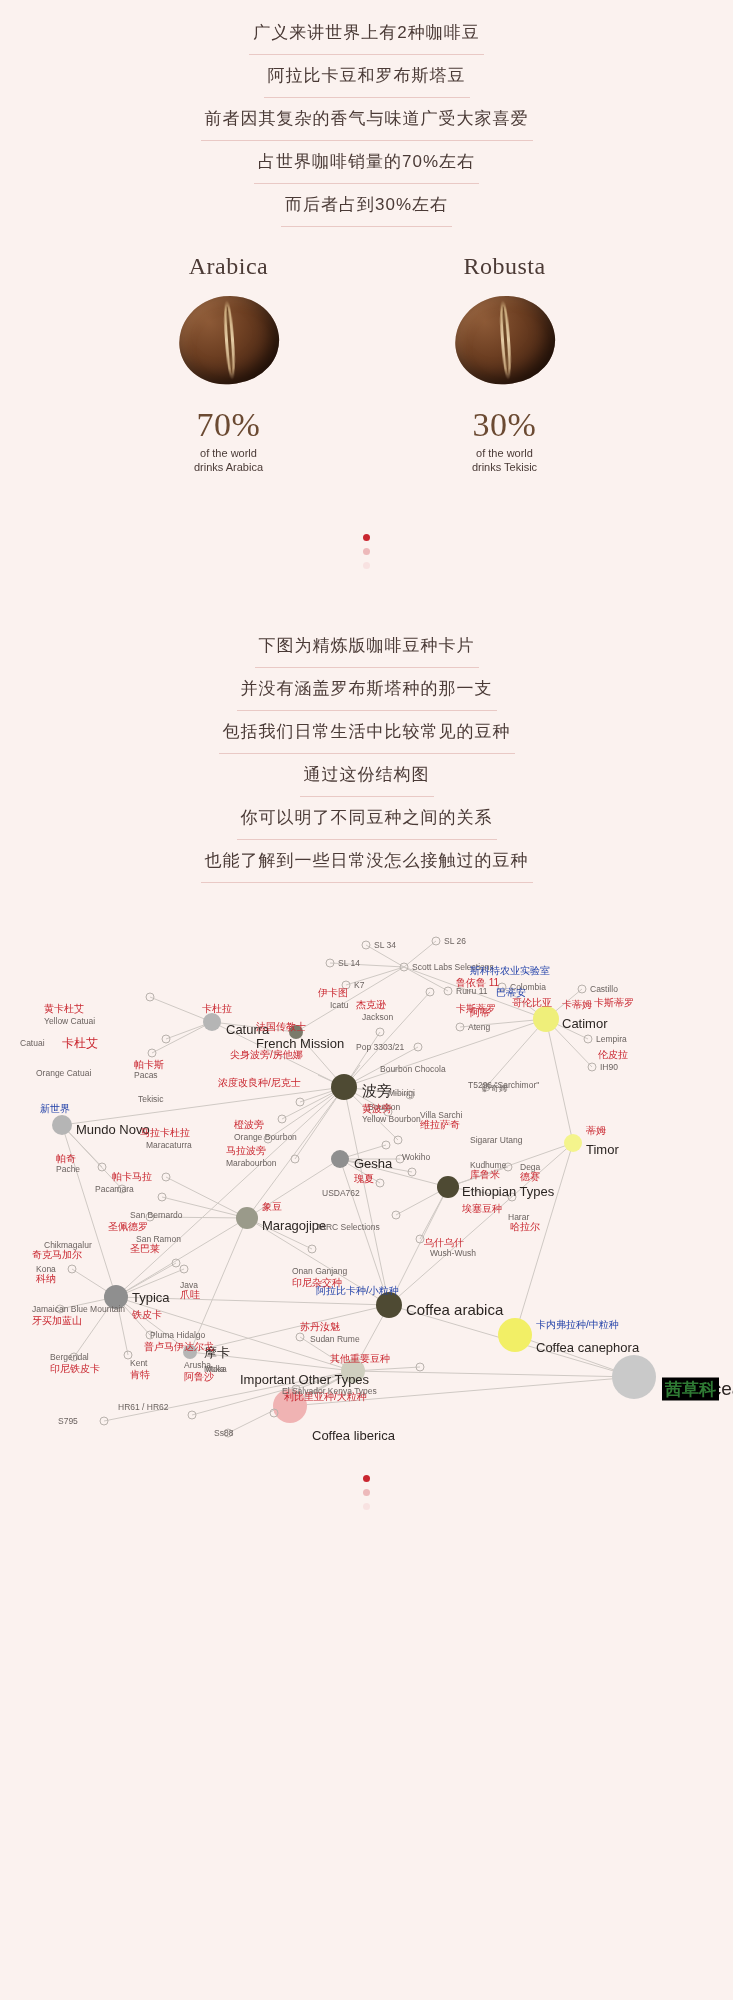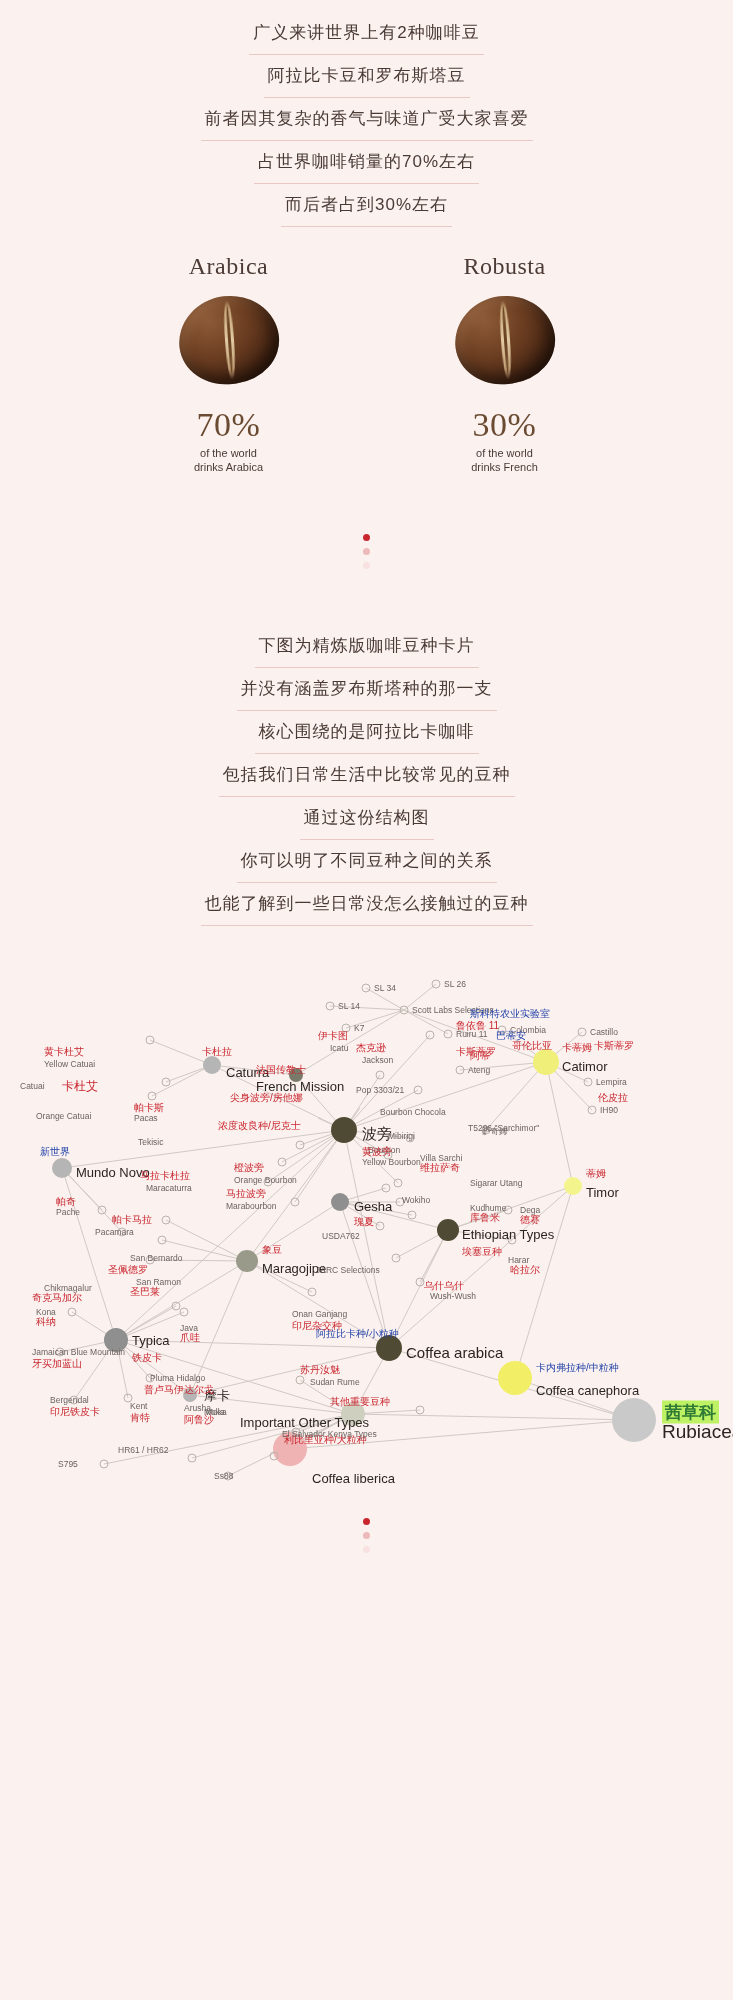--- a/index.html
+++ b/index.html
@@ -138,23 +138,24 @@
   .node-label.cn-red-b { color: #c9262f; font-size: 12px; }
   .node-label.rub {
     font-size: 19px; color: #2b2522;
   }
   .rub-cn {
     position: absolute;
     font-size: 17px;
     color: #2f7a34;
     font-weight: bold;
     white-space: nowrap;
-    background: #bef264;
+    background: #000000;
     padding: 0 3px;
     transform: translateY(-50%);
+    margin-top: 20px;
   }
 
   
   .dots.bottom { margin-top: 18px; }
 </style>
 </head>
 <body>
 
 <div id="intro" class="text-block">
   <div class="text-line">广义来讲世界上有2种咖啡豆</div>
@@ -179,35 +180,34 @@
   </div>
   <div class="bean-col">
     <div class="bean-name">Robusta</div>
     <div class="bean-img">
       <div class="bean-shape"></div>
         <div class="bean-crack"></div>
     </div>
     <div class="pct">30%</div>
     <div class="pct-sub">
       <div>of the world</div>
-      <div>drinks French</div>
+      <div>drinks Tekisic</div>
     </div>
   </div>
 </div>
 
 <div class="dots">
   <div class="dot d1"></div>
   <div class="dot d2"></div>
   <div class="dot d3"></div>
 </div>
 
 <div id="intro2" class="text-block" style="margin-top:56px">
   <div class="text-line">下图为精炼版咖啡豆种卡片</div>
   <div class="text-line">并没有涵盖罗布斯塔种的那一支</div>
-  <div class="text-line">核心围绕的是阿拉比卡咖啡</div>
   <div class="text-line">包括我们日常生活中比较常见的豆种</div>
   <div class="text-line">通过这份结构图</div>
   <div class="text-line">你可以明了不同豆种之间的关系</div>
   <div class="text-line">也能了解到一些日常没怎么接触过的豆种</div>
 </div>
 
 <div id="diagram">
   <svg width="733" height="560">
     <g stroke="#cfc9c4" stroke-width="1" fill="none">
 

